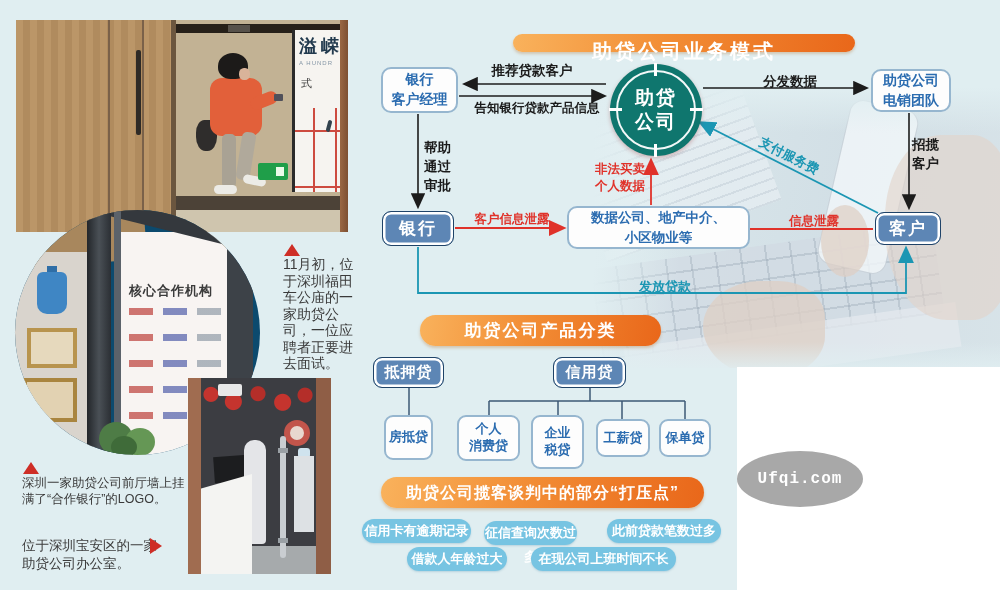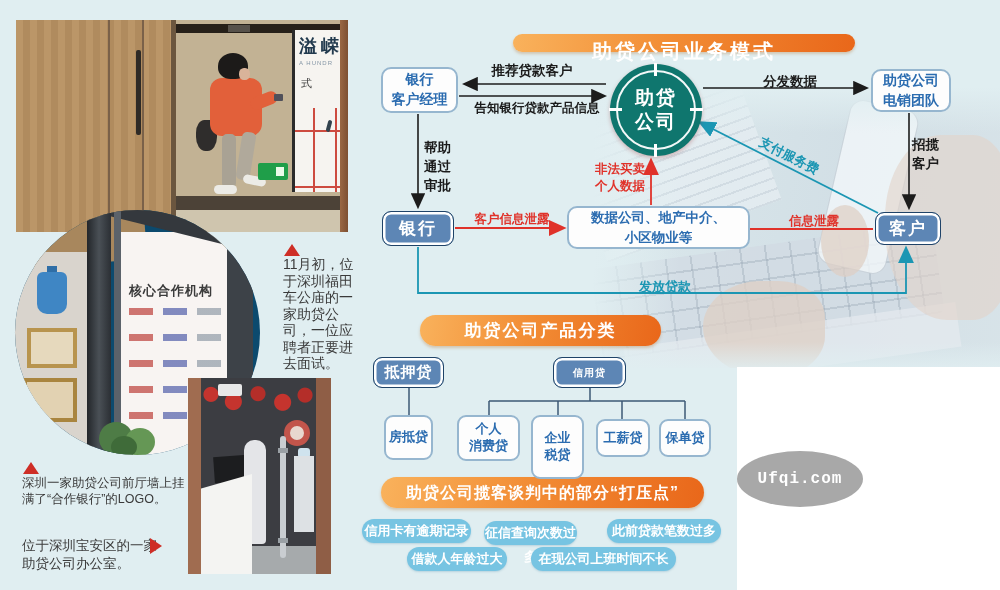--- a/index.html
+++ b/index.html
@@ -50,27 +50,27 @@
   .l-help{left:424px;top:139px;width:42px;text-align:left;line-height:1.4;}
   .l-solicit{left:912px;top:136px;width:36px;text-align:left;line-height:1.4;}
   .l-illegal{left:592px;top:161px;width:56px;font-size:12.5px;line-height:1.35;text-align:center;}
   .l-payfee{left:742px;top:147px;width:94px;transform:rotate(27deg);font-size:13px;}
   .l-leak1{left:468px;top:211px;width:88px;font-size:12.5px;}
   .l-leak2{left:778px;top:213px;width:72px;font-size:12.5px;}
   .l-grant{left:634px;top:278px;width:62px;font-size:13px;}
 
   
   .p-mort{left:373px;top:357px;width:71px;height:31px;font-size:15px;letter-spacing:1px;}
-  .p-cred{left:553px;top:357px;width:73px;height:31px;font-size:10px;letter-spacing:1px;}
+  .p-cred{left:553px;top:357px;width:73px;height:31px;font-size:15px;letter-spacing:1px;}
   .cbox{position:absolute;background:#fdfdfd;border:2px solid #96b6cf;border-radius:9px;
     color:#2b6cb0;font-weight:bold;font-size:13px;line-height:1.3;text-align:center;
     display:flex;align-items:center;justify-content:center;}
   .c0{left:384px;top:415px;width:49px;height:45px;}
   .c1{left:457px;top:415px;width:63px;height:46px;}
-  .c2{left:531px;top:415px;width:53px;height:64px;}
+  .c2{left:531px;top:415px;width:53px;height:54px;}
   .c3{left:596px;top:419px;width:54px;height:38px;}
   .c4{left:659px;top:419px;width:52px;height:38px;}
 
   
   .pill{position:absolute;height:24px;border-radius:12px;background:#77c4e2;color:#fff;
     font-size:13px;font-weight:bold;text-align:center;line-height:24px;box-shadow:0 1px 2px rgba(90,150,180,.3);}
   .pi0{left:362px;top:519px;width:109px;}
   .pi1{left:484px;top:521px;width:93px;}
   .pi2{left:607px;top:519px;width:114px;}
   .pi3{left:407px;top:547px;width:100px;}

